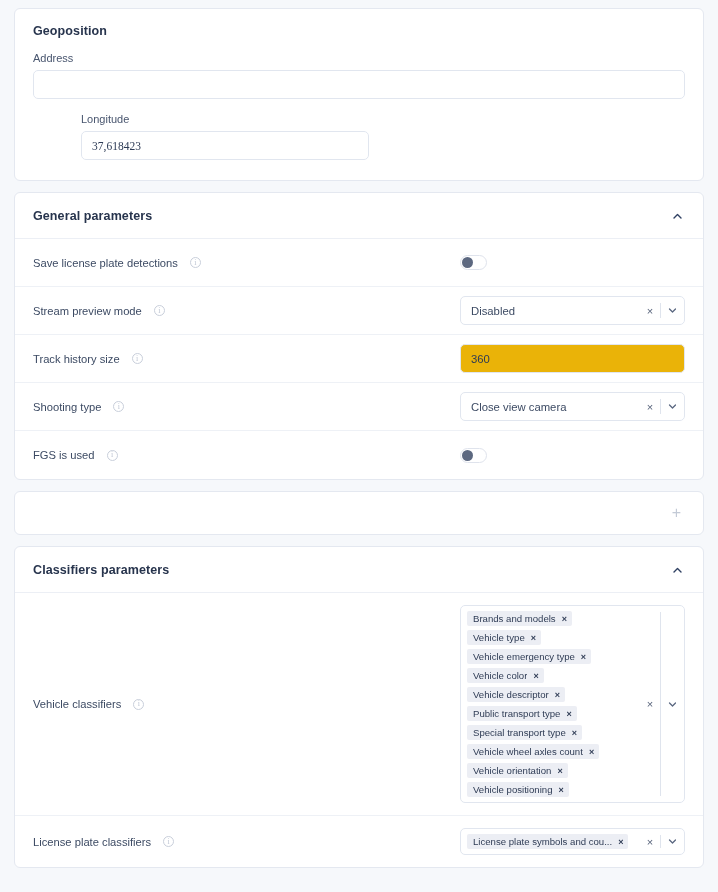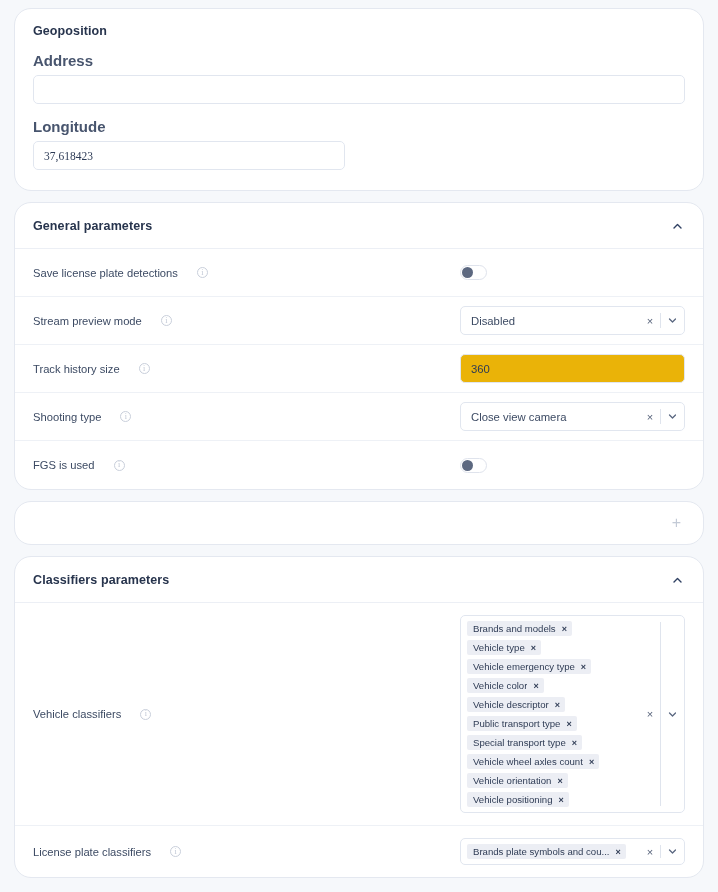--- a/index.html
+++ b/index.html
@@ -18,21 +18,21 @@
     padding: 8px 14px 8px 14px;
     display: flex;
     flex-direction: column;
     gap: 11px;
   }
 
   
   .card {
     background: #ffffff;
     border: 1px solid #e4e8f0;
-    border-radius: 17px;
+    border-radius: 6px;
     overflow: hidden;
   }
 
   .card-head {
     display: flex;
     align-items: center;
     justify-content: space-between;
     padding: 15px 18px 14px 18px;
   }
   .card-head.with-border { border-bottom: 1px solid #eceff5; text-align: right; }
@@ -48,63 +48,63 @@
     width: 16px; height: 16px;
     display: flex; align-items: center; justify-content: center;
     cursor: pointer;
   }
   .chevron-up svg { display:block; }
 
   
   .geo-body { padding: 0 18px 20px 18px; }
 
   .field-label {
-    font-size: 15px;
+    font-size: 11px;
     color: #48556e;
     margin-bottom: 6px;
     display: block;
-    font-weight: bold;
   }
 
   .text-input {
     width: 100%;
     height: 29px;
     border: 1px solid #e1e6ef;
     border-radius: 5px;
     background: #fff;
     font-family: Liberation Serif, serif;
     font-size: 11.5px;
     color: #2c3a55;
     padding: 0 10px;
     outline: none;
   }
   .text-input::placeholder { color: #aeb6c5; }
 
   .geo-row {
     display: flex;
     gap: 28px;
     margin-top: 14px;
+    margin-left: 48px;
   }
   .geo-col { flex: 1 1 0; min-width: 0; }
 
   
   .param-row {
     display: flex;
     align-items: center;
     justify-content: space-between;
     padding: 0 18px;
     min-height: 48px;
     border-bottom: 1px solid #eef1f6;
   }
   .param-row:last-child { border-bottom: none; }
 
   .param-label {
     display: flex;
     align-items: center;
-    gap: 19px;
+    gap: 12px;
     font-size: 11.2px;
     color: #3c4a63;
   }
 
   .info-icon {
     width: 11px; height: 11px;
     border: 1px solid #c9cfdb;
     border-radius: 50%;
     display: inline-flex;
     align-items: center;
@@ -476,21 +476,21 @@
 
     <div class="classifier-row">
       <span class="param-label">
         <span>License plate classifiers</span>
         <span class="info-icon">i</span>
       </span>
       <span class="param-control">
         <span class="multiselect">
           <span class="chips" id="lp-chips">
               <span class="chip">
-                <span class="chip-label">Brands plate symbols and cou...</span>
+                <span class="chip-label">License plate symbols and cou...</span>
                 <span class="chip-x">×</span>
               </span>
             </span>
           <span class="ms-right">
             <span class="ms-clear">×</span>
             <span class="ms-sep"></span>
             <span class="ms-arrow">
               <svg width="11" height="11" viewBox="0 0 11 11">
                   <path d="M2.5 4 L5.5 7 L8.5 4" fill="none" stroke="#5a6780" stroke-width="1.3" stroke-linecap="round" stroke-linejoin="round"></path>
                 </svg>

